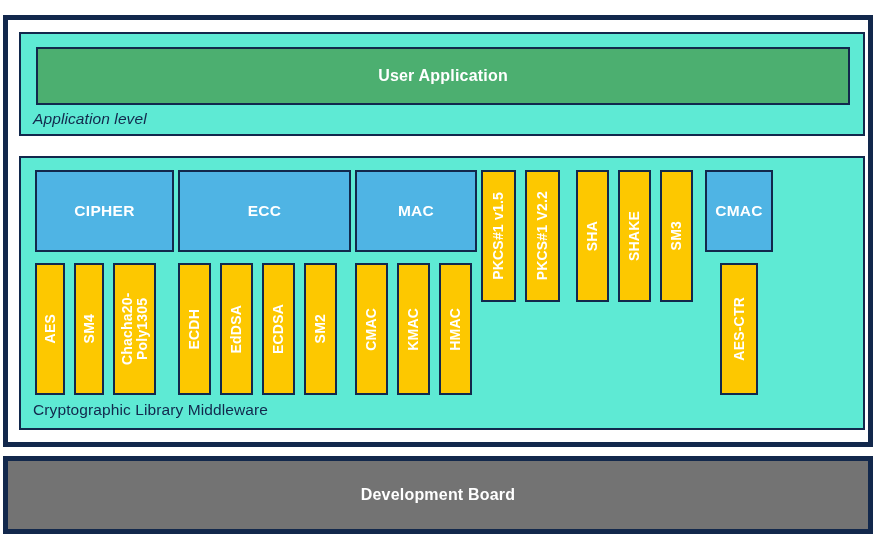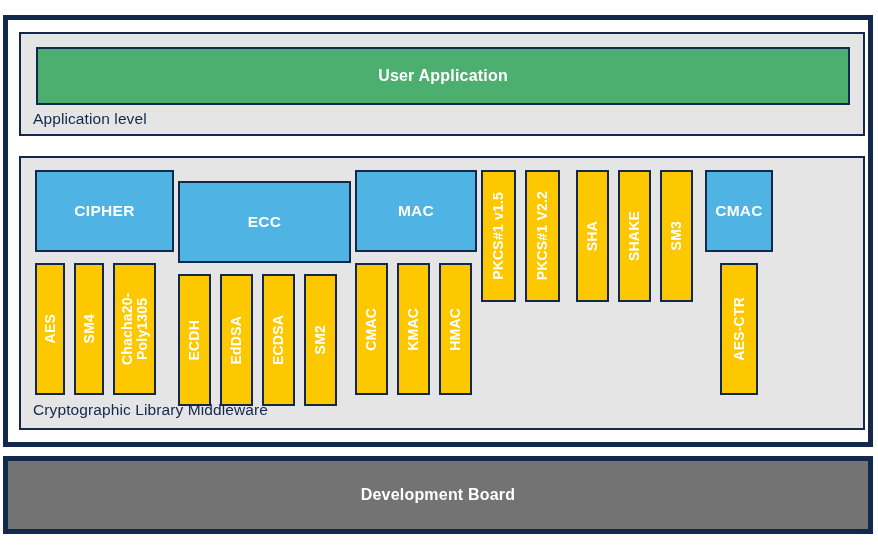--- a/index.html
+++ b/index.html
@@ -31,21 +31,21 @@
     box-sizing: border-box;
     border: 5px solid #12284c;
     background: #ffffff;
   }
 
   
   .panel {
     position: absolute;
     box-sizing: border-box;
     border: 2px solid #12284c;
-    background: #e5e5e5;
+    background: #5eead4;
     padding-left: 28px;
   }
   .panel-caption {
     position: absolute;
     left: 12px;
     color: #12284c;
     font-size: 15.5px;
     font-weight: 400;
     letter-spacing: 0.1px;
     white-space: nowrap;
@@ -70,21 +70,21 @@
     display: flex;
     align-items: center;
     justify-content: center;
   }
   .user-app-label {
     color: #ffffff;
     font-size: 16px;
     font-weight: bold;
     letter-spacing: 0.2px;
   }
-  .app-caption { top: 76px; }
+  .app-caption { top: 76px; font-style: italic; }
 
   
   .mw-panel {
     left: 11px;
     top: 136px;
     width: 846px;
     height: 274px;
   }
   .mw-caption { top: 243px; }
 
@@ -152,21 +152,21 @@
     white-space: normal;
     max-height: 124px;
   }
 
   
   .g-cipher { width: 139px; }
   .g-cipher .algo:nth-child(1) { width: 30px; flex: 0 0 30px; }
   .g-cipher .algo:nth-child(2) { width: 30px; flex: 0 0 30px; }
   .g-cipher .algo:nth-child(3) { width: 43px; flex: 0 0 43px; }
 
-  .g-ecc { width: 173px; margin-top: 11px; }
+  .g-ecc { width: 173px; }
   .g-ecc .algo { flex: 0 0 33px; }
 
   .g-mac { width: 122px; }
   .g-mac .algo { flex: 0 0 33px; }
 
   .g-rsa { width: 91px; }
   .g-rsa .algo { flex: 0 0 35px; }
 
   .g-hash { width: 125px; }
   .g-hash .algo { flex: 0 0 33px; }

